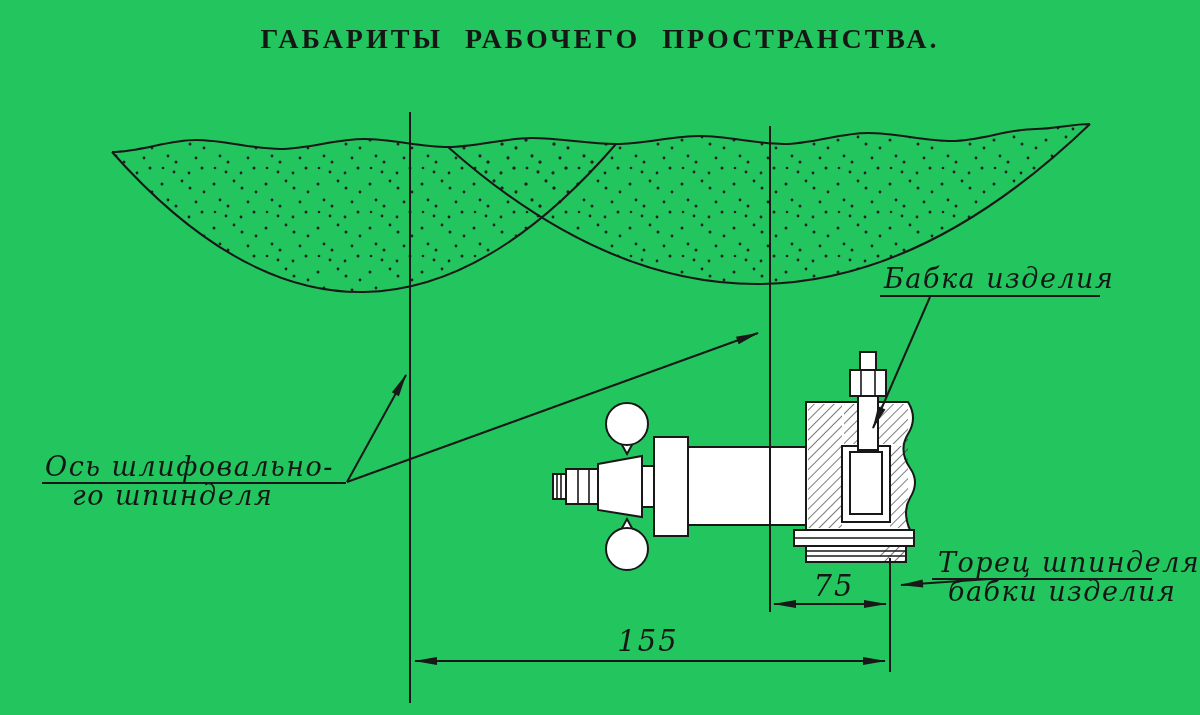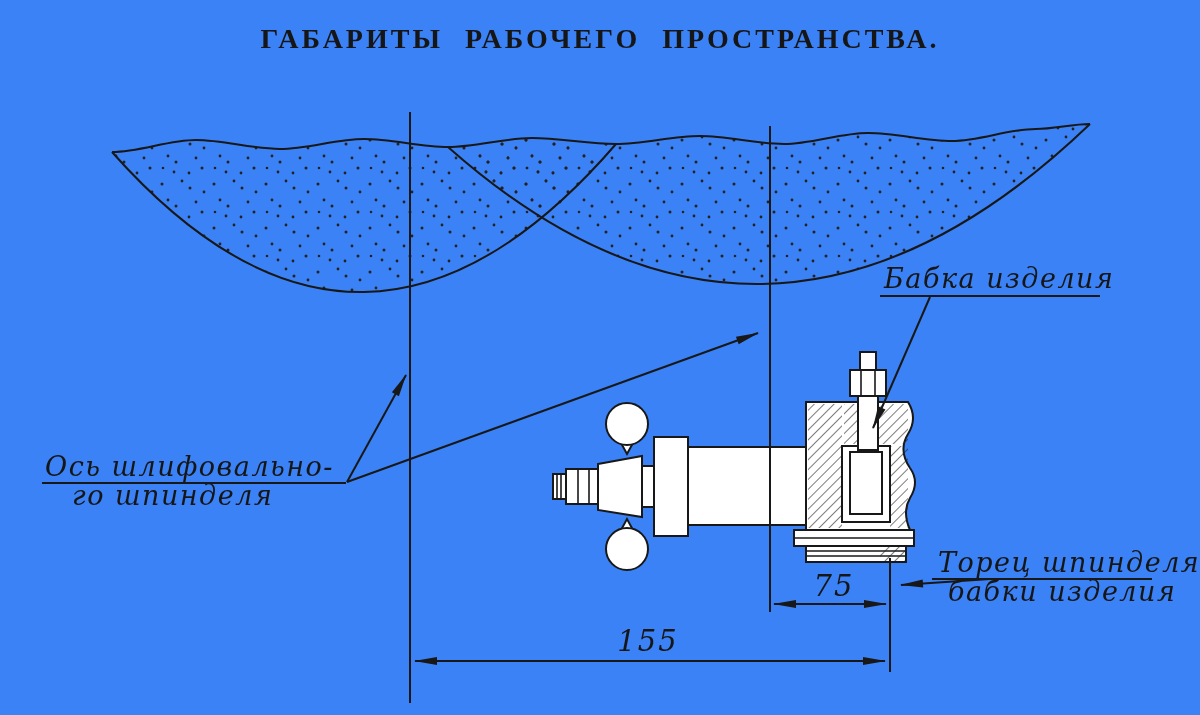--- a/index.html
+++ b/index.html
@@ -1,16 +1,16 @@
 <!DOCTYPE html>
 <html><head>
 <meta charset="utf-8">
 <style>
   html,body{margin:0;padding:0;background:#ffffff;}
-  .stage{position:relative;width:1200px;height:715px;background:#3b82f6;overflow:hidden;}
+  .stage{position:relative;width:1200px;height:715px;background:#22c55e;overflow:hidden;}
   svg text{fill:#161616;}
   .title-text{font-family:"Liberation Serif",serif;font-weight:bold;font-size:28px;letter-spacing:3px;word-spacing:12px;}
   .lbl{font-family:"DejaVu Serif",serif;font-style:italic;font-size:27px;letter-spacing:1.5px;}
   .dim{font-family:"DejaVu Serif",serif;font-style:italic;font-size:29px;letter-spacing:2px;}
   .ink2{stroke:#181818;stroke-width:2;fill:none;}
   .thin{stroke:#181818;stroke-width:1.6;fill:none;}
   .white{fill:#ffffff;stroke:#181818;stroke-width:2;}
 </style>
 </head>
 <body>

